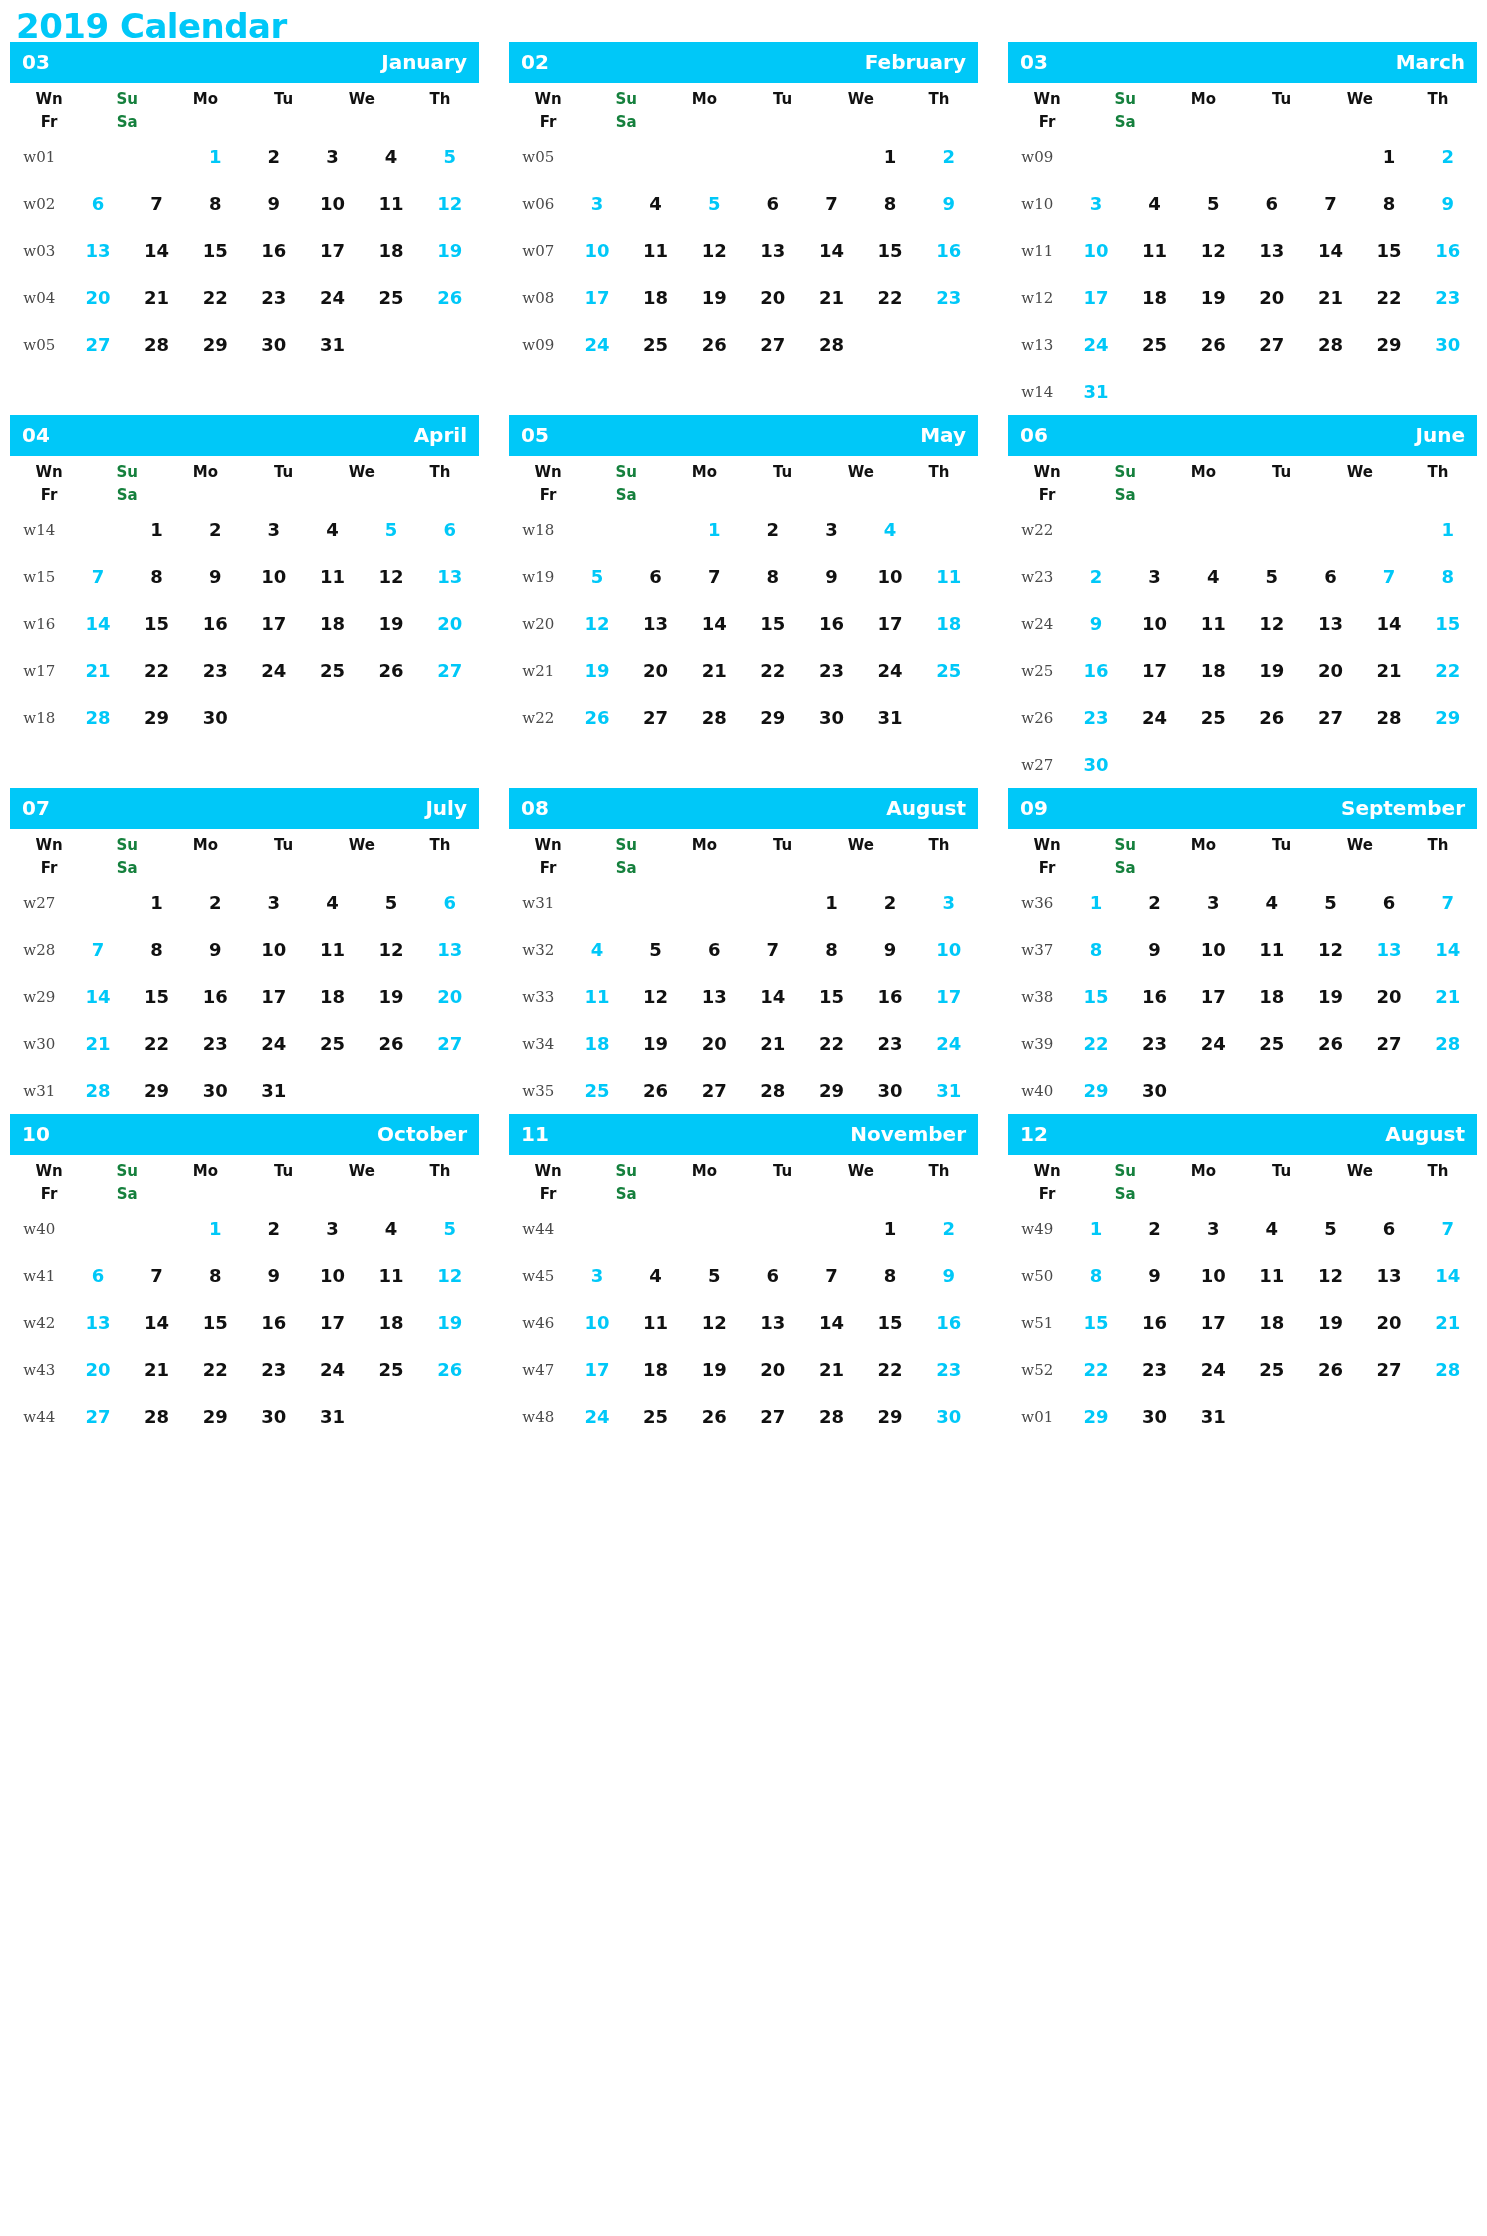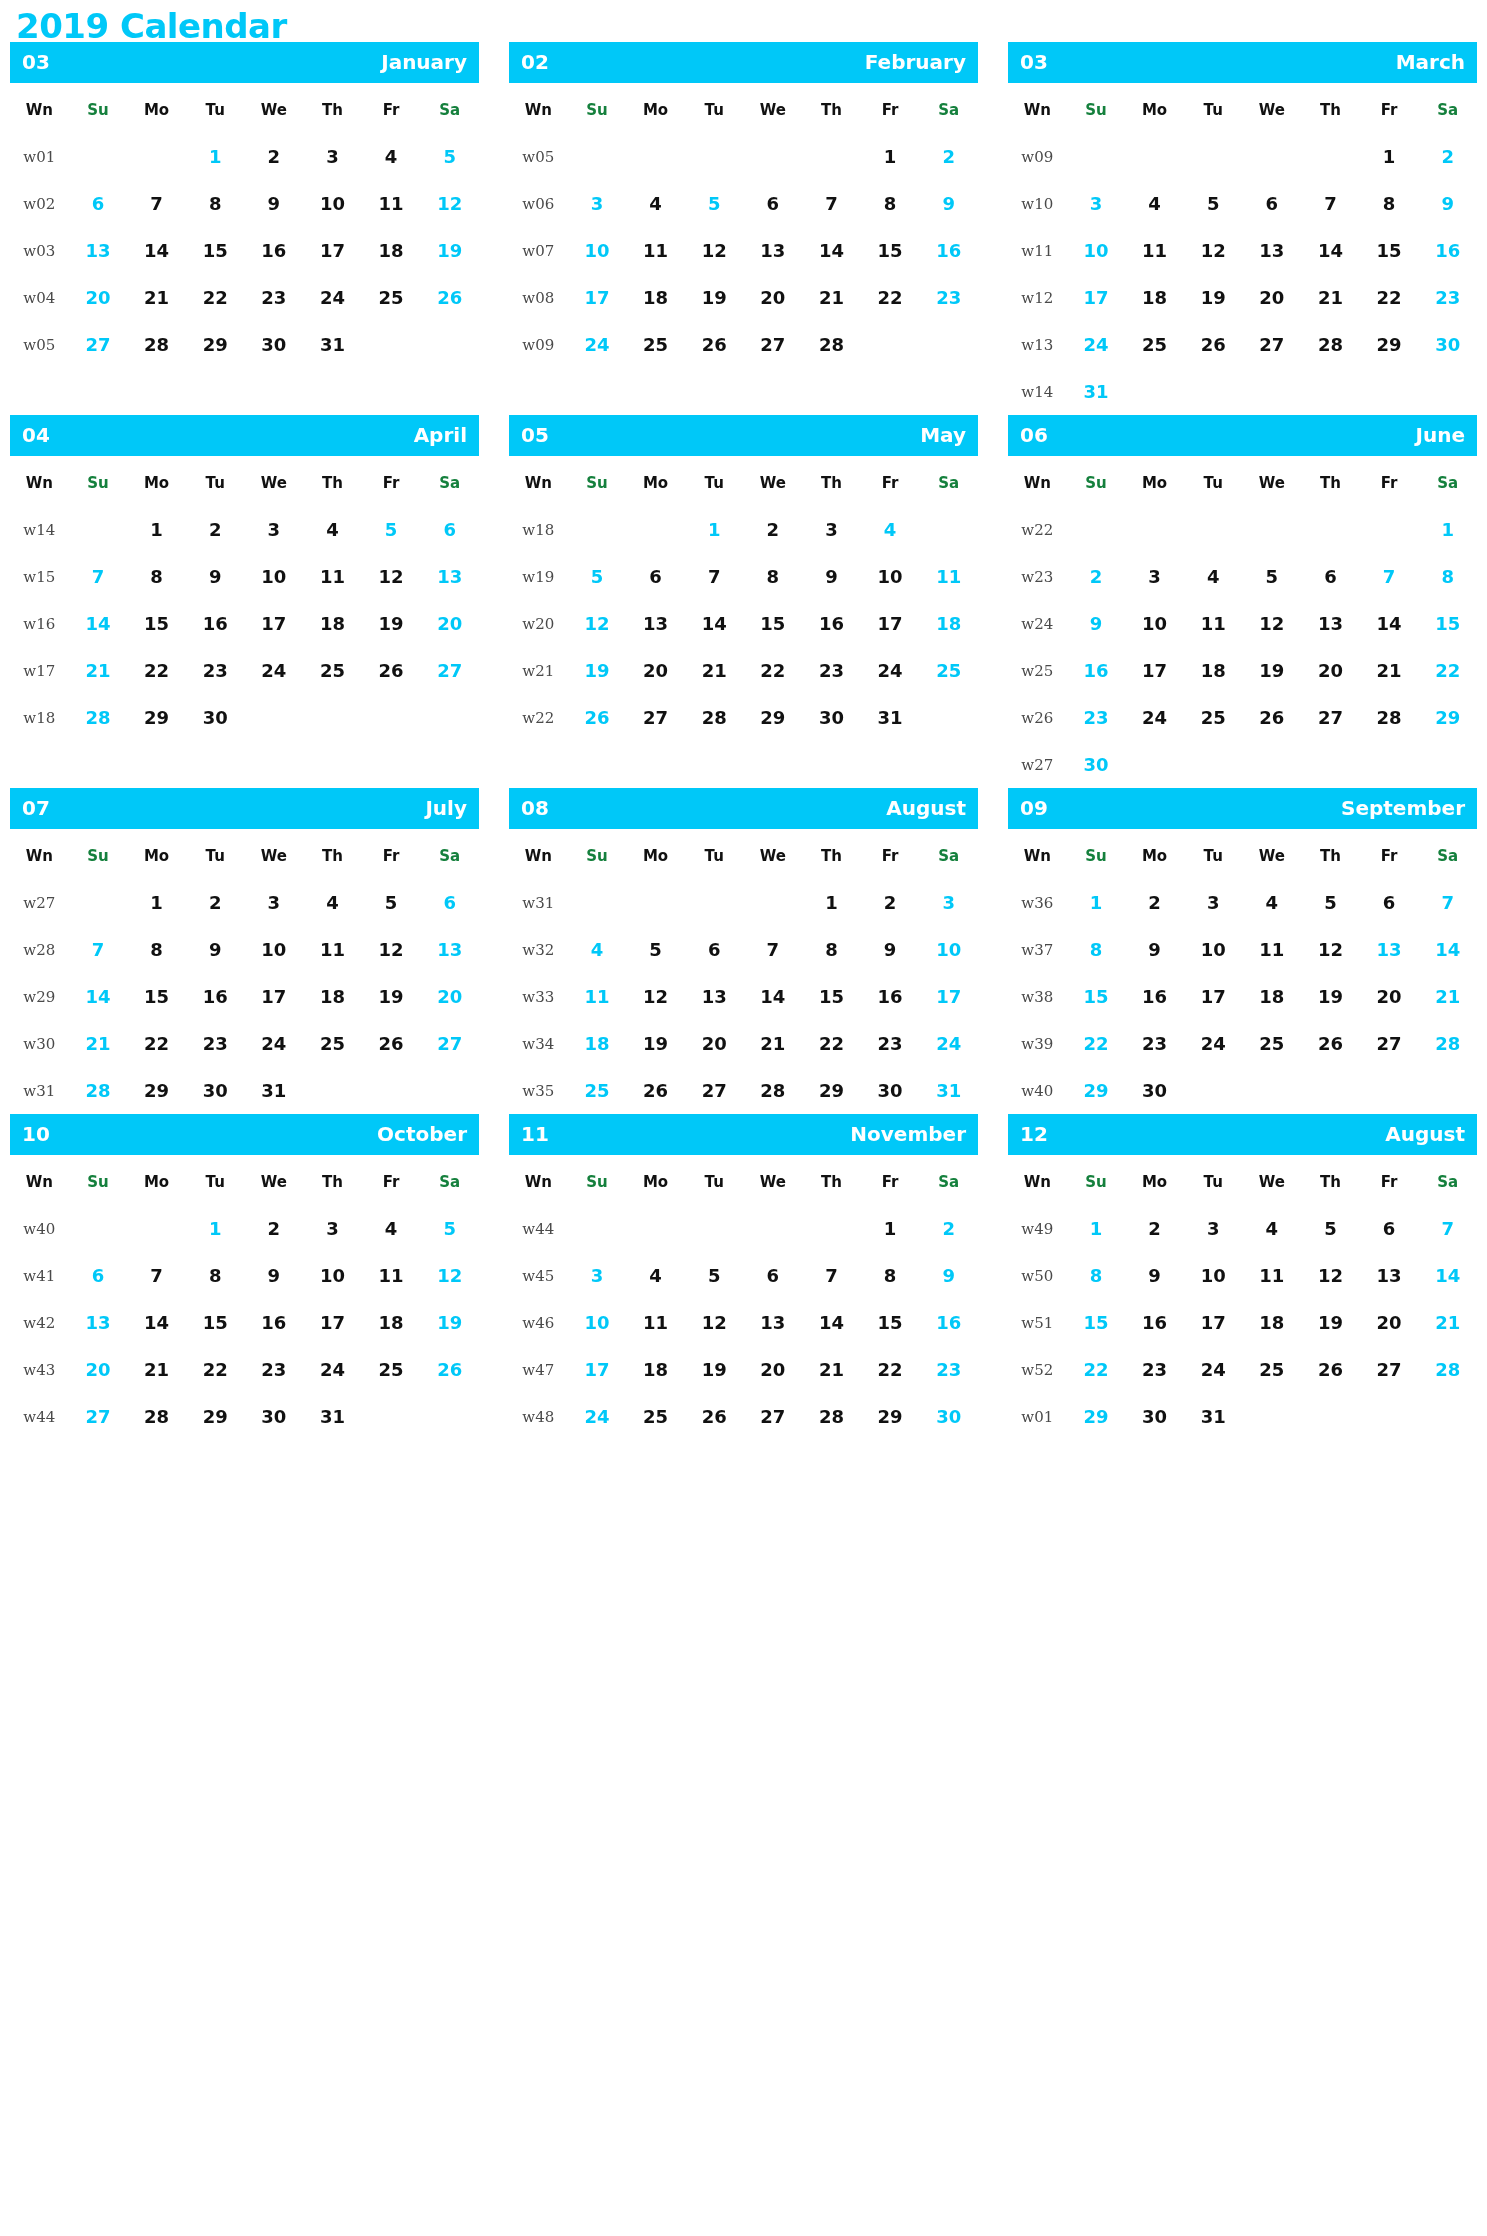--- a/index.html
+++ b/index.html
@@ -56,21 +56,21 @@
     color: #ffffff;
     font-size: 20px;
     font-weight: bold;
     letter-spacing: 0px;
     line-height: 41px;
   }
 
   
   .dow-row {
     display: grid;
-    grid-template-columns: repeat(8, 1fr);
+    grid-template-columns: repeat(6, 1fr);
     height: 46px;
     align-items: center;
   }
   .dow {
     font-size: 15px;
     font-weight: bold;
     color: #111111;
     text-align: center;
   }
   .dow.wn-head { color: #111111; }

